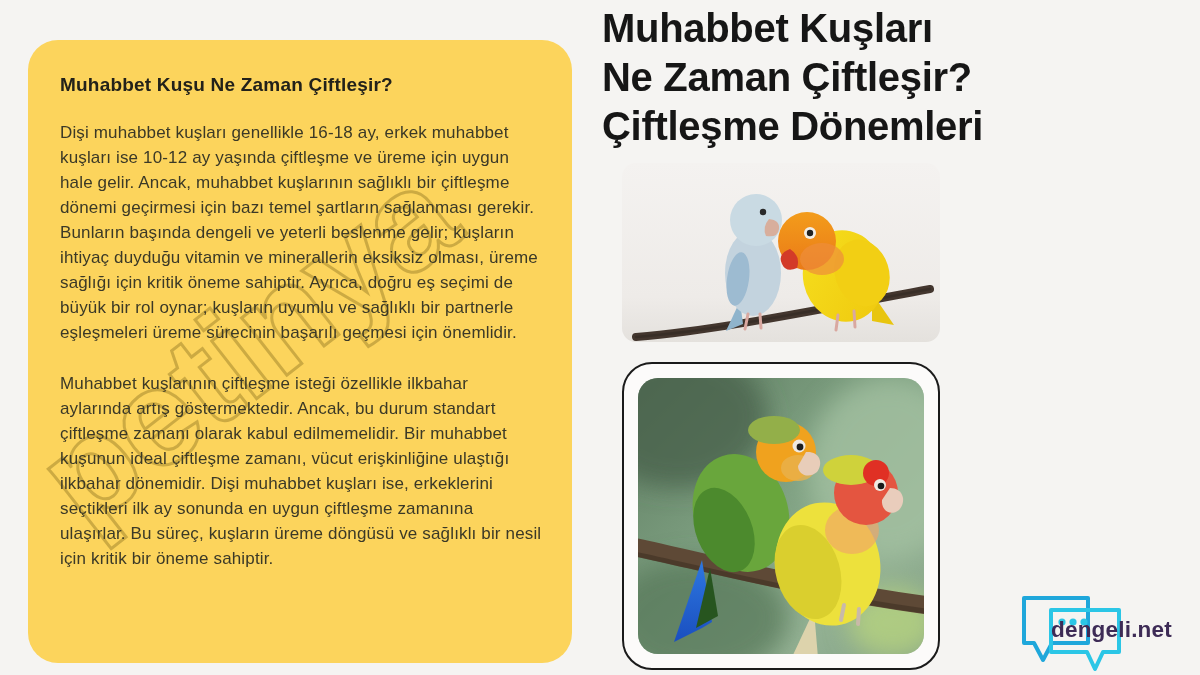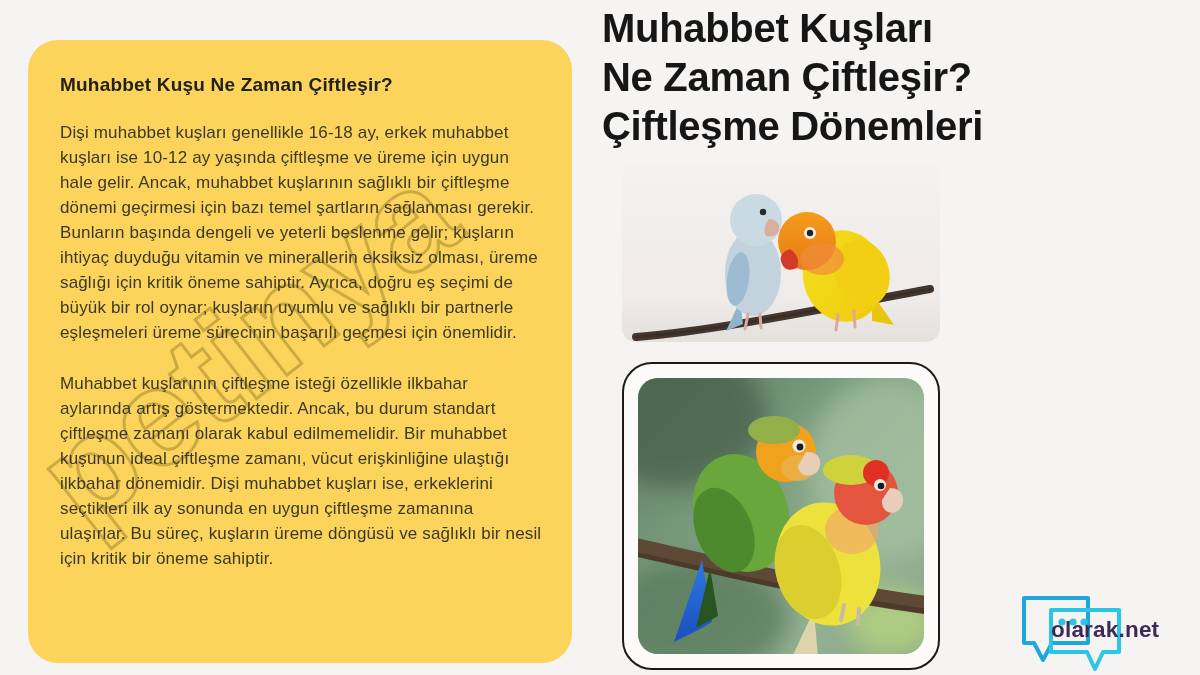--- a/index.html
+++ b/index.html
@@ -228,16 +228,16 @@
   <div class="logo">
     <svg class="logo-bubbles" width="150" height="87" viewBox="0 0 150 87" xmlns="http://www.w3.org/2000/svg" aria-hidden="true">
 
       <path d="M6,10 H70 V55 H34 L25,72 L16,55 H6 Z" fill="none" stroke="#1FA7DB" stroke-width="4" stroke-linejoin="round"></path>
 
       <path d="M33,22 H101 V64 H85 L77,81 L69,64 H33 Z" fill="none" stroke="#2BC6E6" stroke-width="4" stroke-linejoin="round"></path>
       <circle cx="44" cy="34" r="3.6" fill="#2BC6E6"></circle>
       <circle cx="55" cy="34" r="3.6" fill="#2BC6E6"></circle>
       <circle cx="66" cy="34" r="3.6" fill="#2BC6E6"></circle>
     </svg>
-    <div class="logo-text">olarak.net</div>
+    <div class="logo-text">dengeli.net</div>
   </div>
 
 </div>
 
 </body></html>

